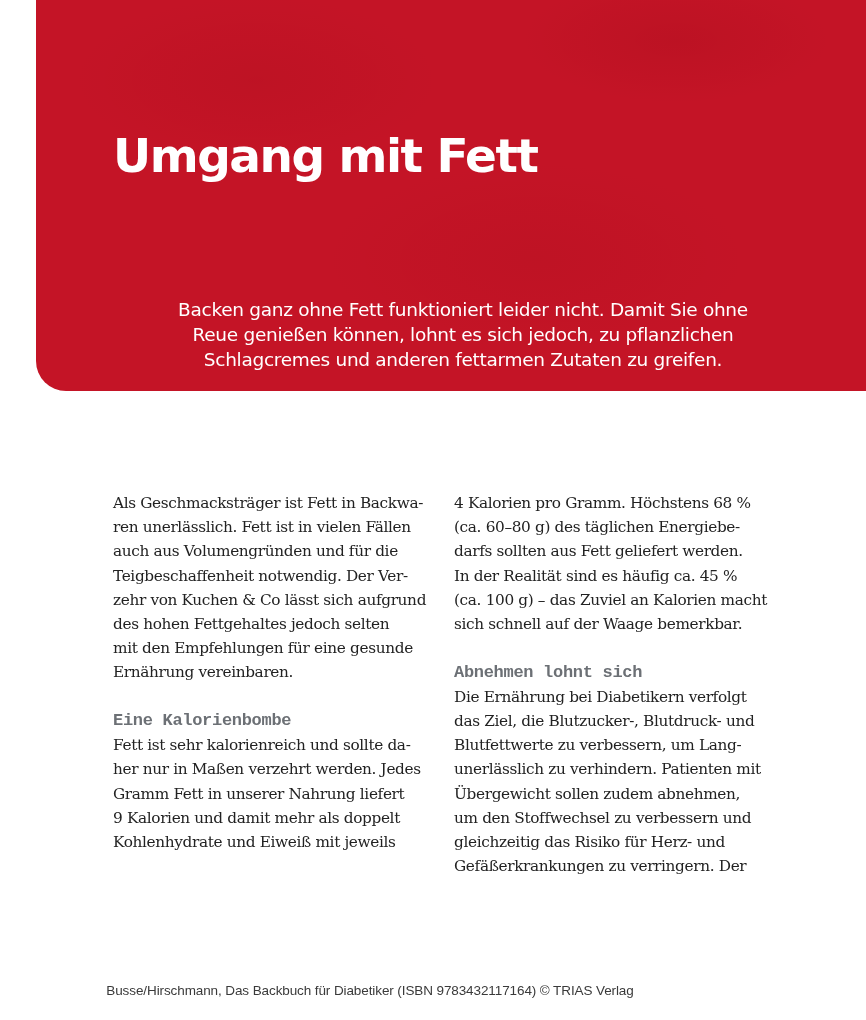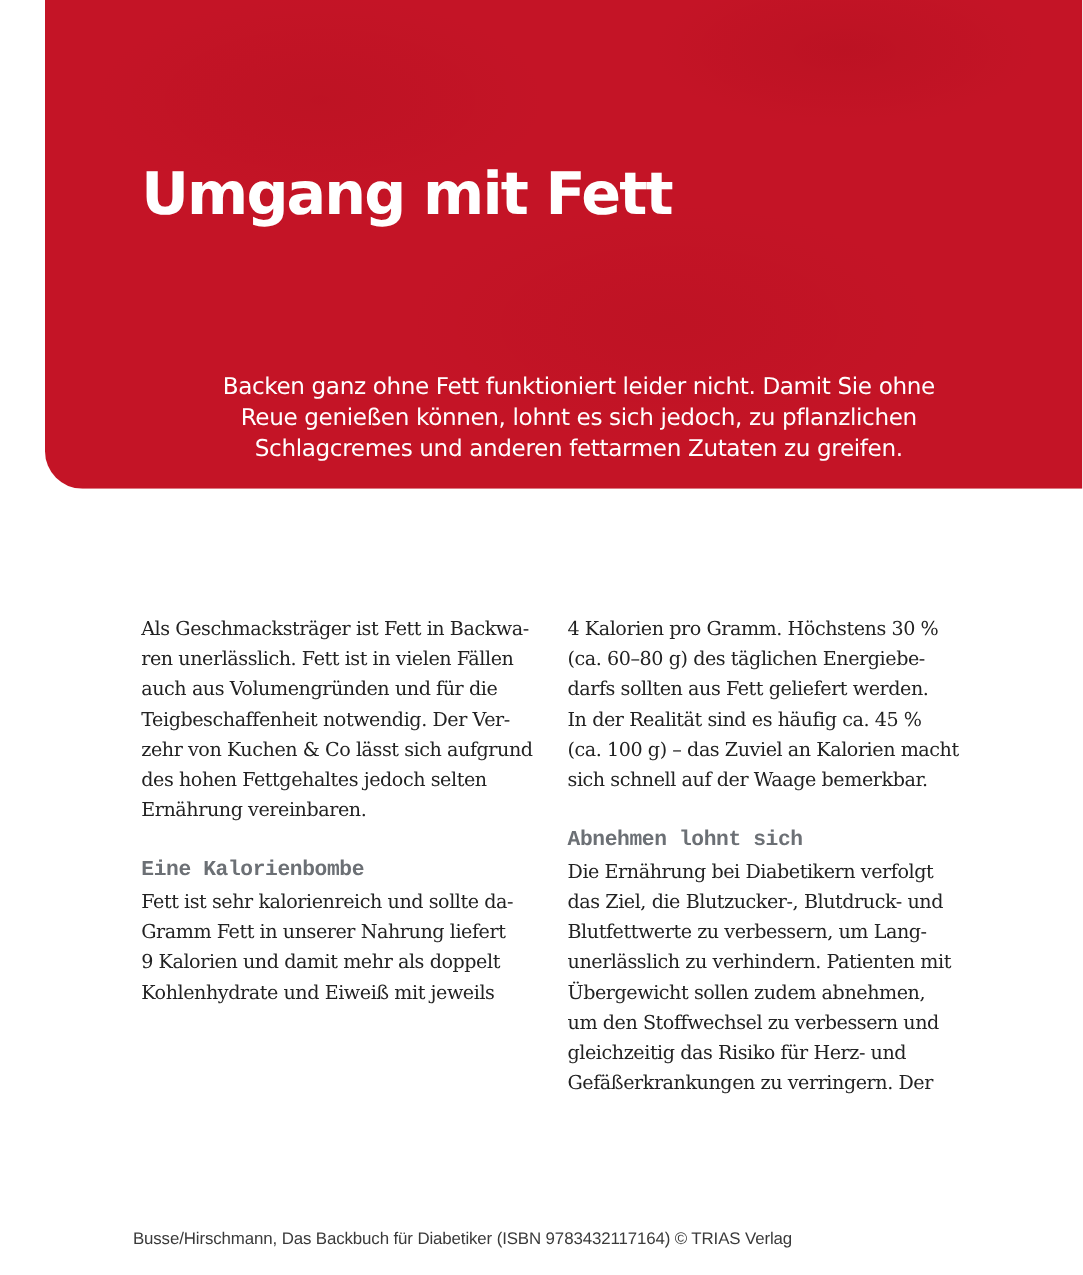--- a/index.html
+++ b/index.html
@@ -103,35 +103,37 @@
 </p>
 
 <div class="col col-left">
   <div>
     <span class="line">Als Geschmacksträger ist Fett in Backwa-</span>
     <span class="line">ren unerlässlich. Fett ist in vielen Fällen</span>
     <span class="line">auch aus Volumengründen und für die</span>
     <span class="line">Teigbeschaffenheit notwendig. Der Ver-</span>
     <span class="line">zehr von Kuchen &amp; Co lässt sich aufgrund</span>
     <span class="line">des hohen Fettgehaltes jedoch selten</span>
+    <span class="line">mit den Empfehlungen für eine gesunde</span>
     <span class="line">Ernährung vereinbaren.</span>
   </div>
   <span class="gap"></span>
   <h2 class="subhead" style="margin:0">Eine Kalorienbombe</h2>
   <div>
     <span class="line">Fett ist sehr kalorienreich und sollte da-</span>
+    <span class="line">her nur in Maßen verzehrt werden. Jedes</span>
     <span class="line">Gramm Fett in unserer Nahrung liefert</span>
     <span class="line">9 Kalorien und damit mehr als doppelt</span>
     <span class="line">Kohlenhydrate und Eiweiß mit jeweils</span>
   </div>
 </div>
 
 <div class="col col-right">
   <div>
-    <span class="line">4 Kalorien pro Gramm. Höchstens 30 %</span>
+    <span class="line">4 Kalorien pro Gramm. Höchstens 68 %</span>
     <span class="line">(ca. 60–80 g) des täglichen Energiebe-</span>
     <span class="line">darfs sollten aus Fett geliefert werden.</span>
     <span class="line">In der Realität sind es häufig ca. 45 %</span>
     <span class="line">(ca. 100 g) – das Zuviel an Kalorien macht</span>
     <span class="line">sich schnell auf der Waage bemerkbar.</span>
   </div>
   <span class="gap"></span>
   <h2 class="subhead" style="margin:0">Abnehmen lohnt sich</h2>
   <div>
     <span class="line">Die Ernährung bei Diabetikern verfolgt</span>

